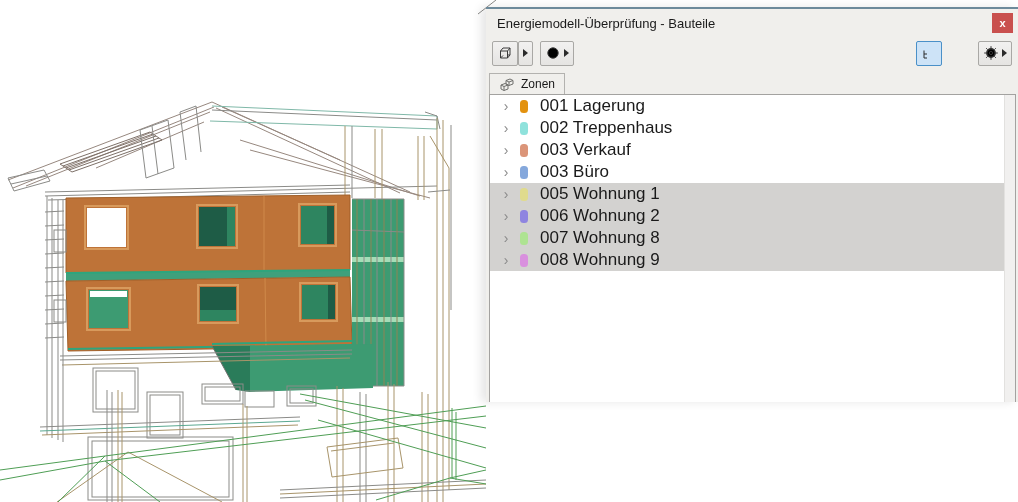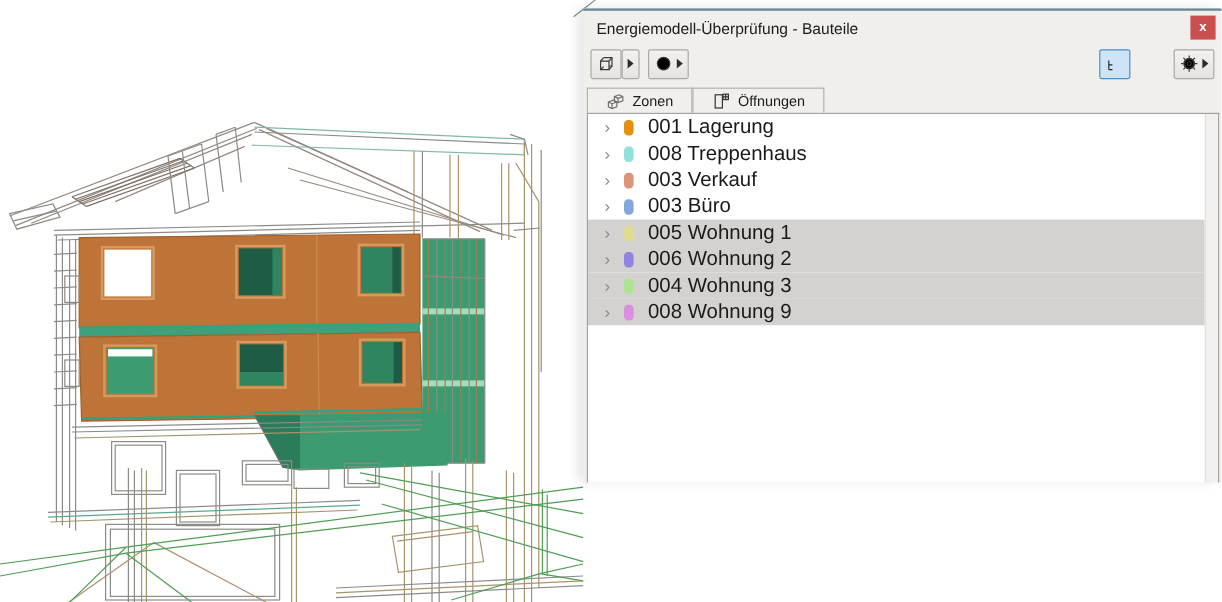--- a/index.html
+++ b/index.html
@@ -46,21 +46,21 @@
           border-radius:2px; padding:0 4px; }
   .tbtn.flat { background:transparent; border-color:transparent; }
   .tbtn.active { background:#CDE3F7; border-color:#4A90C8; }
   .arrow { width:0; height:0; border-left:5px solid #2B2B2B; border-top:4px solid transparent;
            border-bottom:4px solid transparent; display:inline-block; }
   .tb-gap { width:5px; } .tb-gap2 { width:7px; }
   .tb-spacer { flex:1; }
 
   .tabbar { position:relative; display:flex; align-items:flex-end; padding-left:3px;
             height:25px; margin-top:1px; }
-  .tab { display:inline-flex; align-items:center; gap:6px; height:21px; padding:0 15px;
+  .tab { display:inline-flex; align-items:center; gap:6px; height:21px; padding:0 9px;
          background:#F0EFEC; border:1px solid #B3B2AF; border-bottom:none;
          font-size:12px; color:#1A1A1A; margin-right:0; position:relative; }
   .tab.active { height:25px; background:#FFFFFF; border-color:#9B9A97; z-index:3; }
   .listbox { position:absolute; left:3px; right:2px; top:85px; bottom:0;
              background:#fff; border:1px solid #A3A2A0; border-bottom:none; z-index:2; }
   .rows { position:absolute; left:0; top:0; right:11px; bottom:0; overflow:hidden; }
   .row { display:flex; align-items:center; height:22px; }
   .row.selected { background:#D3D2D0; }
   .chev { width:14px; margin-left:9px; color:#8A8A8A; font-size:14px; line-height:22px;
           text-align:center; }
@@ -342,42 +342,33 @@
     <div class="tabbar">
       <div class="tab">
         <svg class="icon16" viewBox="0 0 16 16">
           <path d="M2,9 L6,7.5 L9,9 L9,13 L5,14.5 L2,13 Z" stroke="#6F6F6C"></path>
           <path d="M5,14.5 L5,10.5 L2,9 M5,10.5 L9,9" stroke="#6F6F6C"></path>
           <path d="M7,4.5 L11,3 L14,4.5 L14,8 L10,9.5 L7,8 Z" stroke="#6F6F6C"></path>
           <path d="M10,9.5 L10,6 L7,4.5 M10,6 L14,4.5" stroke="#6F6F6C"></path>
         </svg>
         <span>Zonen</span>
       </div>
-      <div class="tab">
-        <svg class="icon16" viewBox="0 0 16 16">
-          <rect x="3" y="3" width="6" height="11" fill="#4A4A48" stroke="#333"></rect>
-          <rect x="4.3" y="4.3" width="3.4" height="8.4" fill="#8A8A88" stroke="none"></rect>
-          <rect x="9.5" y="2.5" width="4.5" height="4.5" fill="#D8D8D6" stroke="#333"></rect>
-          <path d="M11.7,2.5 L11.7,7 M9.5,4.7 L14,4.7" stroke="#333"></path>
-        </svg>
-        <span>Öffnungen</span>
-      </div>
     </div>
 
     <div class="listbox">
       <div class="rows" id="rows">
           <div class="row">
     <span class="chev">›</span>
     <span class="swatch" style="background: rgb(227, 146, 15);"></span>
     <span class="rlabel">001 Lagerung</span>
   </div>
           <div class="row">
     <span class="chev">›</span>
     <span class="swatch" style="background: rgb(143, 226, 220);"></span>
-    <span class="rlabel">008 Treppenhaus</span>
+    <span class="rlabel">002 Treppenhaus</span>
   </div>
           <div class="row">
     <span class="chev">›</span>
     <span class="swatch" style="background: rgb(219, 149, 121);"></span>
     <span class="rlabel">003 Verkauf</span>
   </div>
           <div class="row">
     <span class="chev">›</span>
     <span class="swatch" style="background: rgb(133, 168, 220);"></span>
     <span class="rlabel">003 Büro</span>
@@ -388,21 +379,21 @@
     <span class="rlabel">005 Wohnung 1</span>
   </div>
           <div class="row selected">
     <span class="chev">›</span>
     <span class="swatch" style="background: rgb(143, 133, 224);"></span>
     <span class="rlabel">006 Wohnung 2</span>
   </div>
           <div class="row selected">
     <span class="chev">›</span>
     <span class="swatch" style="background: rgb(174, 227, 146);"></span>
-    <span class="rlabel">004 Wohnung 3</span>
+    <span class="rlabel">007 Wohnung 8</span>
   </div>
           <div class="row selected">
     <span class="chev">›</span>
     <span class="swatch" style="background: rgb(217, 144, 222);"></span>
     <span class="rlabel">008 Wohnung 9</span>
   </div>
         </div>
       <div class="scrolltrack"></div>
     </div>
 

